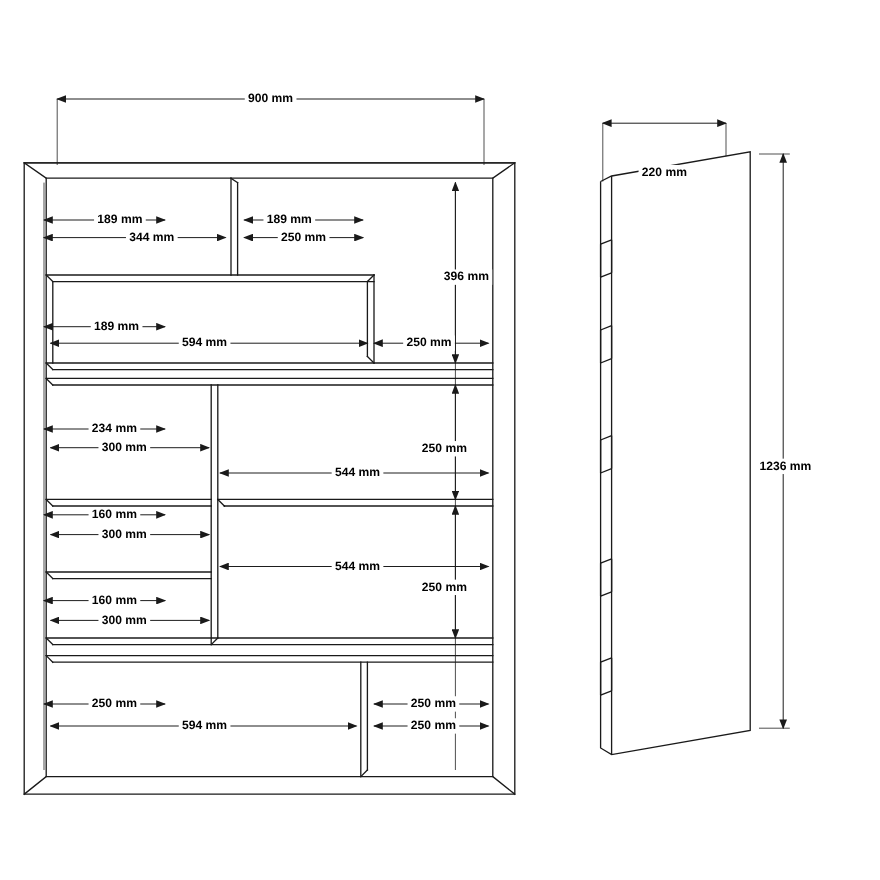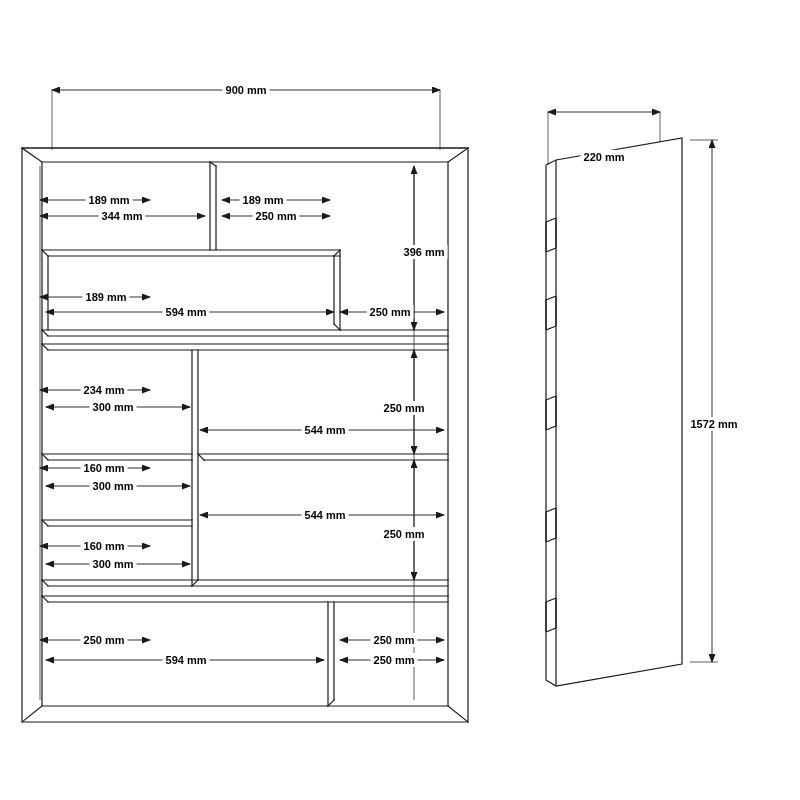--- a/index.html
+++ b/index.html
@@ -204,21 +204,21 @@
 
       <line x1="548" y1="112" x2="660" y2="112" marker-start="url(#ahs)" marker-end="url(#ah)"></line>
 
       <line x1="712" y1="140" x2="712" y2="662" marker-start="url(#ahs)" marker-end="url(#ah)"></line>
     </g>
   </svg>
 
   <div class="dimlabel" style="left:246px; top:90px;">900 mm</div>
 
   <div class="dimlabel" style="left:109px; top:200px;">189 mm</div>
-  <div class="dimlabel" style="left:122px; top:216px;">344 mm</div>
+  <div class="dimlabel" style="left:138px; top:216px;">344 mm</div>
   <div class="dimlabel" style="left:263px; top:200px;">189 mm</div>
   <div class="dimlabel" style="left:276px; top:216px;">250 mm</div>
 
   <div class="dimlabel vert" style="left:404px; top:252px;margin-left:20px;">396 mm</div>
 
   <div class="dimlabel" style="left:106px; top:297px;">189 mm</div>
   <div class="dimlabel" style="left:186px; top:312px;">594 mm</div>
   <div class="dimlabel" style="left:390px; top:312px;">250 mm</div>
 
   <div class="dimlabel" style="left:104px; top:390px;">234 mm</div>
@@ -233,15 +233,15 @@
   <div class="dimlabel" style="left:104px; top:546px;">160 mm</div>
   <div class="dimlabel" style="left:113px; top:564px;">300 mm</div>
   <div class="dimlabel" style="left:404px; top:534px;">250 mm</div>
 
   <div class="dimlabel" style="left:104px; top:640px;">250 mm</div>
   <div class="dimlabel" style="left:186px; top:660px;">594 mm</div>
   <div class="dimlabel" style="left:394px; top:640px;">250 mm</div>
   <div class="dimlabel" style="left:394px; top:660px;">250 mm</div>
 
   <div class="dimlabel" style="left:604px; top:114px;margin-top:43px;">220 mm</div>
-  <div class="dimlabel" style="left:714px; top:424px;">1572 mm</div>
+  <div class="dimlabel" style="left:714px; top:424px;">1236 mm</div>
 
 </div>
 
 </body></html>

